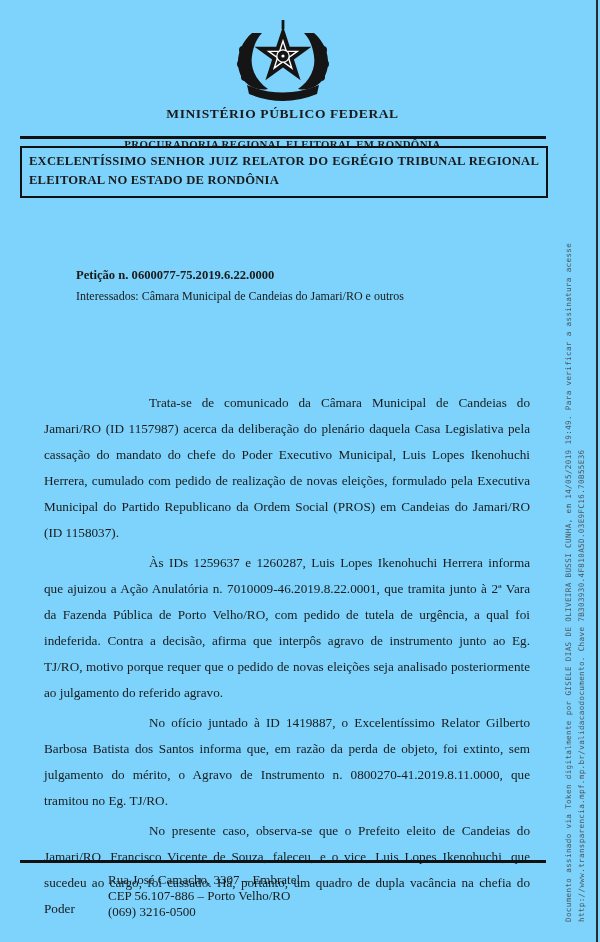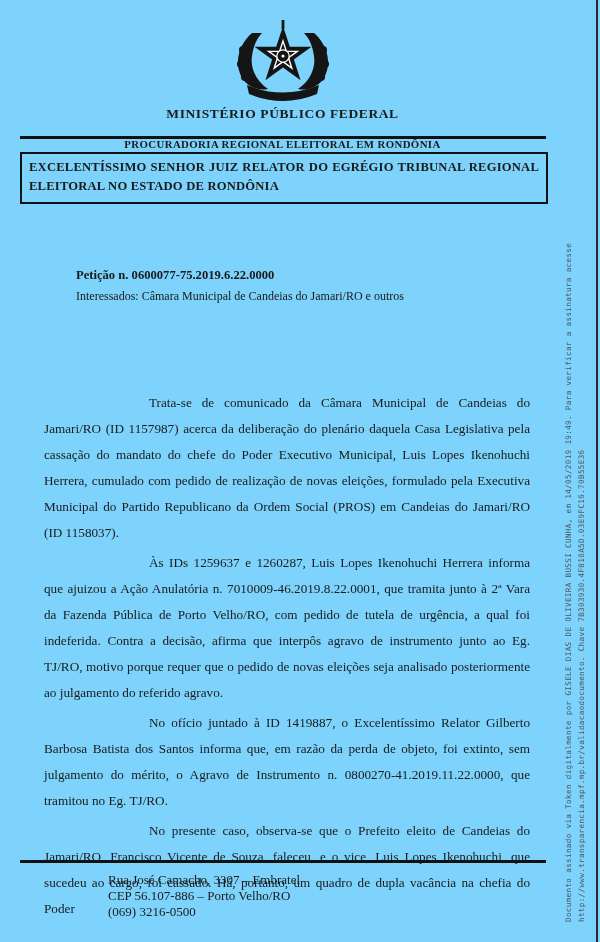--- a/index.html
+++ b/index.html
@@ -14,21 +14,21 @@
 
   
   .header{position:absolute;top:20px;left:0;width:565px;text-align:center;}
   .emblem{display:block;margin:0 auto 2px auto;}
   .org-line1{font-weight:bold;font-size:13.5px;letter-spacing:.6px;line-height:15px;}
   .org-line2{font-weight:bold;font-size:10.8px;letter-spacing:.4px;line-height:13px;margin-top:17px;}
   .header-rule{position:absolute;top:136px;left:20px;width:526px;height:3px;background:#111;}
 
   
   .title-box{
-    position:absolute;top:152px;left:20px;width:510px;
+    position:absolute;top:146px;left:20px;width:510px;
     border:2px solid #111;padding:4px 7px 6px 7px;
     font-weight:bold;font-size:12.6px;line-height:1.5;
     text-align:justify;letter-spacing:.2px;
   }
 
   
   .petition{position:absolute;top:267px;left:40px;width:494px;margin-left:36px;}
   .petition-number{font-weight:bold;font-size:12.6px;line-height:16px;}
   .petition-interested{font-size:12px;line-height:16px;margin-top:5px;}
 
@@ -86,21 +86,21 @@
   <div class="title-box">EXCELENTÍSSIMO SENHOR JUIZ RELATOR DO EGRÉGIO TRIBUNAL REGIONAL ELEITORAL NO ESTADO DE RONDÔNIA</div>
 
   <div class="petition">
     <div class="petition-number">Petição n. 0600077-75.2019.6.22.0000</div>
     <div class="petition-interested">Interessados: Câmara Municipal de Candeias do Jamari/RO e outros</div>
   </div>
 
   <div class="bodytext">
     <p>Trata-se de comunicado da Câmara Municipal de Candeias do Jamari/RO (ID 1157987) acerca da deliberação do plenário daquela Casa Legislativa pela cassação do mandato do chefe do Poder Executivo Municipal, Luis Lopes Ikenohuchi Herrera, cumulado com pedido de realização de novas eleições, formulado pela Executiva Municipal do Partido Republicano da Ordem Social (PROS) em Candeias do Jamari/RO (ID 1158037).</p>
     <p>Às IDs 1259637 e 1260287, Luis Lopes Ikenohuchi Herrera informa que ajuizou a Ação Anulatória n. 7010009-46.2019.8.22.0001, que tramita junto à 2ª Vara da Fazenda Pública de Porto Velho/RO, com pedido de tutela de urgência, a qual foi indeferida. Contra a decisão, afirma que interpôs agravo de instrumento junto ao Eg. TJ/RO, motivo porque requer que o pedido de novas eleições seja analisado posteriormente ao julgamento do referido agravo.</p>
-    <p>No ofício juntado à ID 1419887, o Excelentíssimo Relator Gilberto Barbosa Batista dos Santos informa que, em razão da perda de objeto, foi extinto, sem julgamento do mérito, o Agravo de Instrumento n. 0800270-41.2019.11.22.0000, que tramitou no Eg. TJ/RO.</p>
+    <p>No ofício juntado à ID 1419887, o Excelentíssimo Relator Gilberto Barbosa Batista dos Santos informa que, em razão da perda de objeto, foi extinto, sem julgamento do mérito, o Agravo de Instrumento n. 0800270-41.2019.8.11.0000, que tramitou no Eg. TJ/RO.</p>
     <p>No presente caso, observa-se que o Prefeito eleito de Candeias do Jamari/RO, Francisco Vicente de Souza, faleceu, e o vice, Luis Lopes Ikenohuchi, que sucedeu ao cargo, foi cassado. Há, portanto, um quadro de dupla vacância na chefia do Poder</p>
   </div>
 
   <div class="footer-rule"></div>
   <div class="footer">
     <div class="address">
       <div>Rua José Camacho, 3307 – Embratel</div>
       <div>CEP 56.107-886 – Porto Velho/RO</div>
       <div>(069) 3216-0500</div>
     </div>

